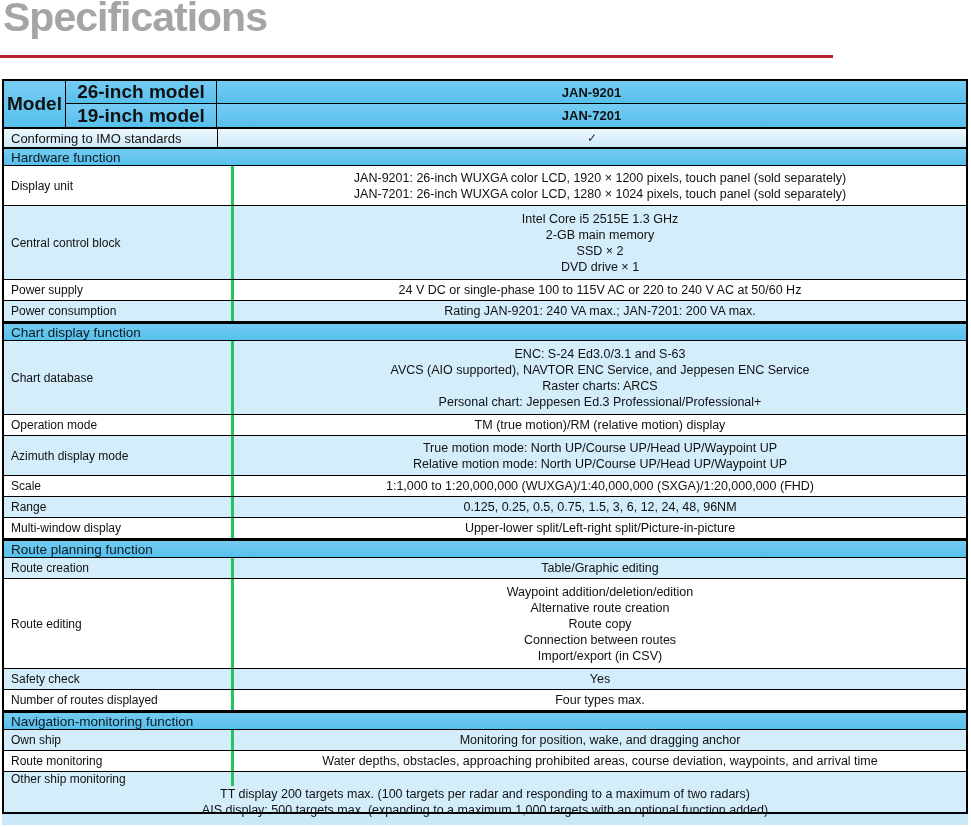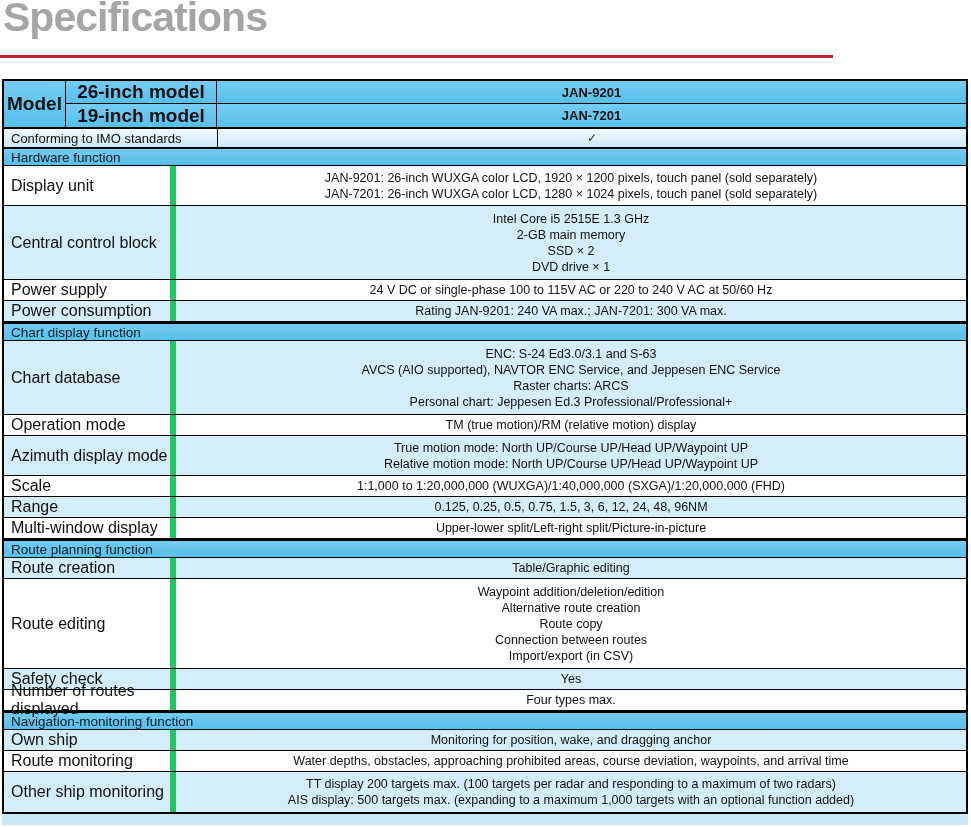--- a/index.html
+++ b/index.html
@@ -60,23 +60,23 @@
   .sec-header {
     height:19px; border-top:2px solid #000; border-bottom:1px solid #000;
     background:linear-gradient(180deg,#74cbf1,#57c0ec);
     display:flex; align-items:center; padding-left:7px;
     font-size:13.5px; color:#0d1a20;
   }
   .spec-row { display:flex; border-bottom:1px solid #000; background:#ffffff; }
   .spec-row.shaded { background:#d3edfb; }
   .spec-row:last-child { border-bottom:none; }
   .cell.label {
-    width:172px; border-right:6px solid #22c55e;
+    width:230px; border-right:3px solid #22c55e;
     display:flex; align-items:center; padding-left:7px;
-    font-size:16px;
+    font-size:12px;
   }
   .cell.value {
     flex:1; display:flex; flex-direction:column;
     align-items:center; justify-content:center;
     text-align:center; font-size:12.5px; line-height:16px;
   }
   .bottom-sliver { width:966px; height:11px; background:#c9e9f8; }
 </style>
 </head>
 <body>
@@ -126,21 +126,21 @@
         </div>
         <div class="spec-row" style="height: 21px;">
           <div class="cell label">Power supply</div>
           <div class="cell value">
             <div class="vline">24 V DC or single-phase 100 to 115V AC or 220 to 240 V AC at 50/60 Hz</div>
           </div>
         </div>
         <div class="spec-row shaded" style="height: 21px;">
           <div class="cell label">Power consumption</div>
           <div class="cell value">
-            <div class="vline">Rating JAN-9201: 240 VA max.; JAN-7201: 300 VA max.</div>
+            <div class="vline">Rating JAN-9201: 240 VA max.; JAN-7201: 200 VA max.</div>
           </div>
         </div>
         <div class="sec-header">Chart display function</div>
         <div class="spec-row shaded" style="height: 74px;">
           <div class="cell label">Chart database</div>
           <div class="cell value">
             <div class="vline">ENC: S-24 Ed3.0/3.1 and S-63</div>
             <div class="vline">AVCS (AIO supported), NAVTOR ENC Service, and Jeppesen ENC Service</div>
             <div class="vline">Raster charts: ARCS</div>
             <div class="vline">Personal chart: Jeppesen Ed.3 Professional/Professional+</div>
@@ -212,21 +212,21 @@
           <div class="cell value">
             <div class="vline">Monitoring for position, wake, and dragging anchor</div>
           </div>
         </div>
         <div class="spec-row" style="height: 21px;">
           <div class="cell label">Route monitoring</div>
           <div class="cell value">
             <div class="vline">Water depths, obstacles, approaching prohibited areas, course deviation, waypoints, and arrival time</div>
           </div>
         </div>
-        <div class="spec-row shaded" style="height: 40px;">
+        <div class="spec-row shaded" style="height: 40px; flex-direction: column;">
           <div class="cell label">Other ship monitoring</div>
           <div class="cell value">
             <div class="vline">TT display 200 targets max. (100 targets per radar and responding to a maximum of two radars)</div>
             <div class="vline">AIS display: 500 targets max. (expanding to a maximum 1,000 targets with an optional function added)</div>
           </div>
         </div>
       </div>
   </div>
   <div class="bottom-sliver"></div>
 </div>

